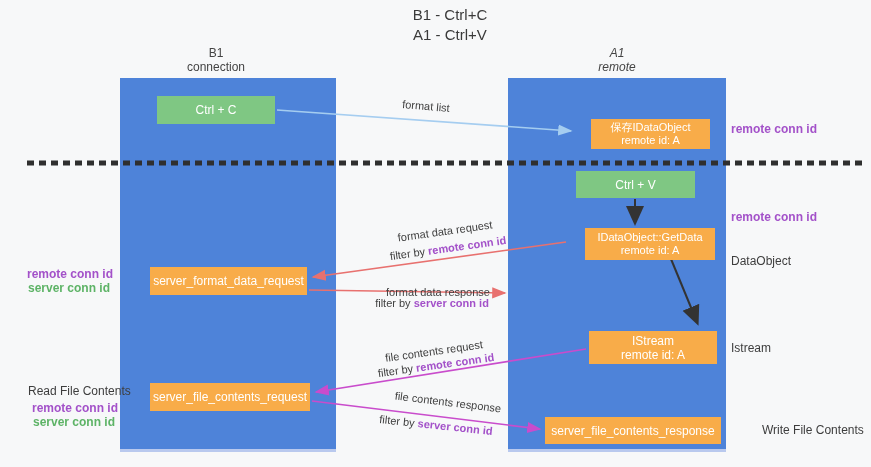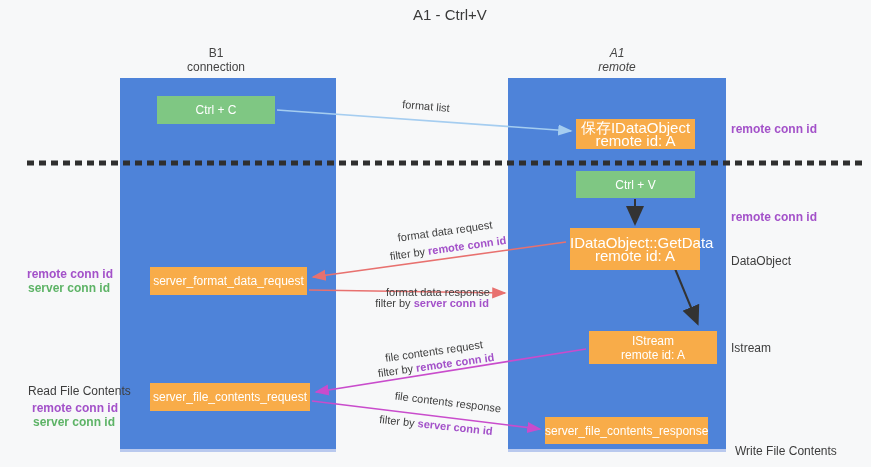--- a/index.html
+++ b/index.html
@@ -31,39 +31,40 @@
   .node{
     box-sizing:border-box;
     color:#ffffff;
     text-align:center;
     font-size:12px;
     display:flex;flex-direction:column;justify-content:center;
     line-height:14px;
   }
   .green{background:#7fc783;}
   .orange{background:#f8ac49;}
-  .two-line{font-size:15px;line-height:13px;}
+  .two-line{font-size:11px;line-height:13px;margin-left:15px;}
   .msg{
     white-space:nowrap;
     font-size:11px;color:#3f3f3f;
     transform-origin:center;
   }
   .center{transform:translate(-50%,-50%);}
   .purple{color:#a351c9;font-weight:bold;}
   .side-label{font-size:12px;color:#3d3d3d;white-space:nowrap;}
   .side-bold-purple{font-size:12px;font-weight:bold;color:#a351c9;white-space:nowrap;}
   .side-bold-green{font-size:12px;font-weight:bold;color:#5db366;white-space:nowrap;}
   svg.layer{position:absolute;left:0;top:0;pointer-events:none;}
 </style>
 </head>
 <body>
 
 <div class="stage">
 
   <div class="abs title">
+    <div>B1 - Ctrl+C</div>
     <div>A1 - Ctrl+V</div>
   </div>
 
   <div class="abs lane-header" style="left:146px;top:46px;">
     <div>B1</div>
     <div>connection</div>
   </div>
   <div class="abs lane-header" style="left:547px;top:46px;font-style:italic;">
     <div>A1</div>
     <div>remote</div>
@@ -119,32 +120,32 @@
 
   <div class="abs node orange two-line" style="left:576px;top:119px;width:119px;height:30px;">
     <div>保存IDataObject</div>
     <div>remote id: A</div>
   </div>
 
   <div class="abs node green" style="left:576px;top:171px;width:119px;height:27px;">
     <span>Ctrl + V</span>
   </div>
 
-  <div class="abs node orange two-line" style="left:570px;top:228px;width:130px;height:42px;">
+  <div class="abs node orange two-line" style="left:570px;top:228px;width:130px;height:32px;">
     <div>IDataObject::GetData</div>
     <div>remote id: A</div>
   </div>
 
 
   <div class="abs node orange" style="left:589px;top:331px;width:128px;height:33px;">
     <div>IStream</div>
     <div>remote id: A</div>
   </div>
 
-  <div class="abs node orange" style="left:545px;top:417px;width:163px;height:27px;">
+  <div class="abs node orange" style="left:545px;top:417px;width:176px;height:27px;">
     <span>server_file_contents_response</span>
   </div>
 
   <div class="abs msg center" style="left:426px;top:106px;transform:translate(-50%,-50%) rotate(5deg);">
     <span>format list</span>
   </div>
 
   <div class="abs msg center" style="left:445px;top:231px;transform:translate(-50%,-50%) rotate(-8deg);">
     <span>format data request</span>
   </div>
@@ -170,21 +171,21 @@
     <span>file contents response</span>
   </div>
   <div class="abs msg center" style="left:436px;top:425px;transform:translate(-50%,-50%) rotate(6deg);">
     <span>filter by </span><b class="purple">server conn id</b>
   </div>
 
   <div class="abs side-bold-purple" style="left:731px;top:122px;">remote conn id</div>
   <div class="abs side-bold-purple" style="left:731px;top:210px;">remote conn id</div>
   <div class="abs side-label" style="left:731px;top:234px;margin-top:20px;">DataObject</div>
   <div class="abs side-label" style="left:731px;top:341px;">Istream</div>
-  <div class="abs side-label" style="left:735px;top:423px;margin-top:21px;">Write File Contents</div>
+  <div class="abs side-label" style="left:762px;top:423px;">Write File Contents</div>
 
   <div class="abs side-bold-purple" style="left:27px;top:267px;">remote conn id</div>
   <div class="abs side-bold-green" style="left:28px;top:281px;">server conn id</div>
 
   <div class="abs side-label" style="left:28px;top:384px;">Read File Contents</div>
   <div class="abs side-bold-purple" style="left:32px;top:401px;">remote conn id</div>
   <div class="abs side-bold-green" style="left:33px;top:415px;">server conn id</div>
 
 </div>
 

